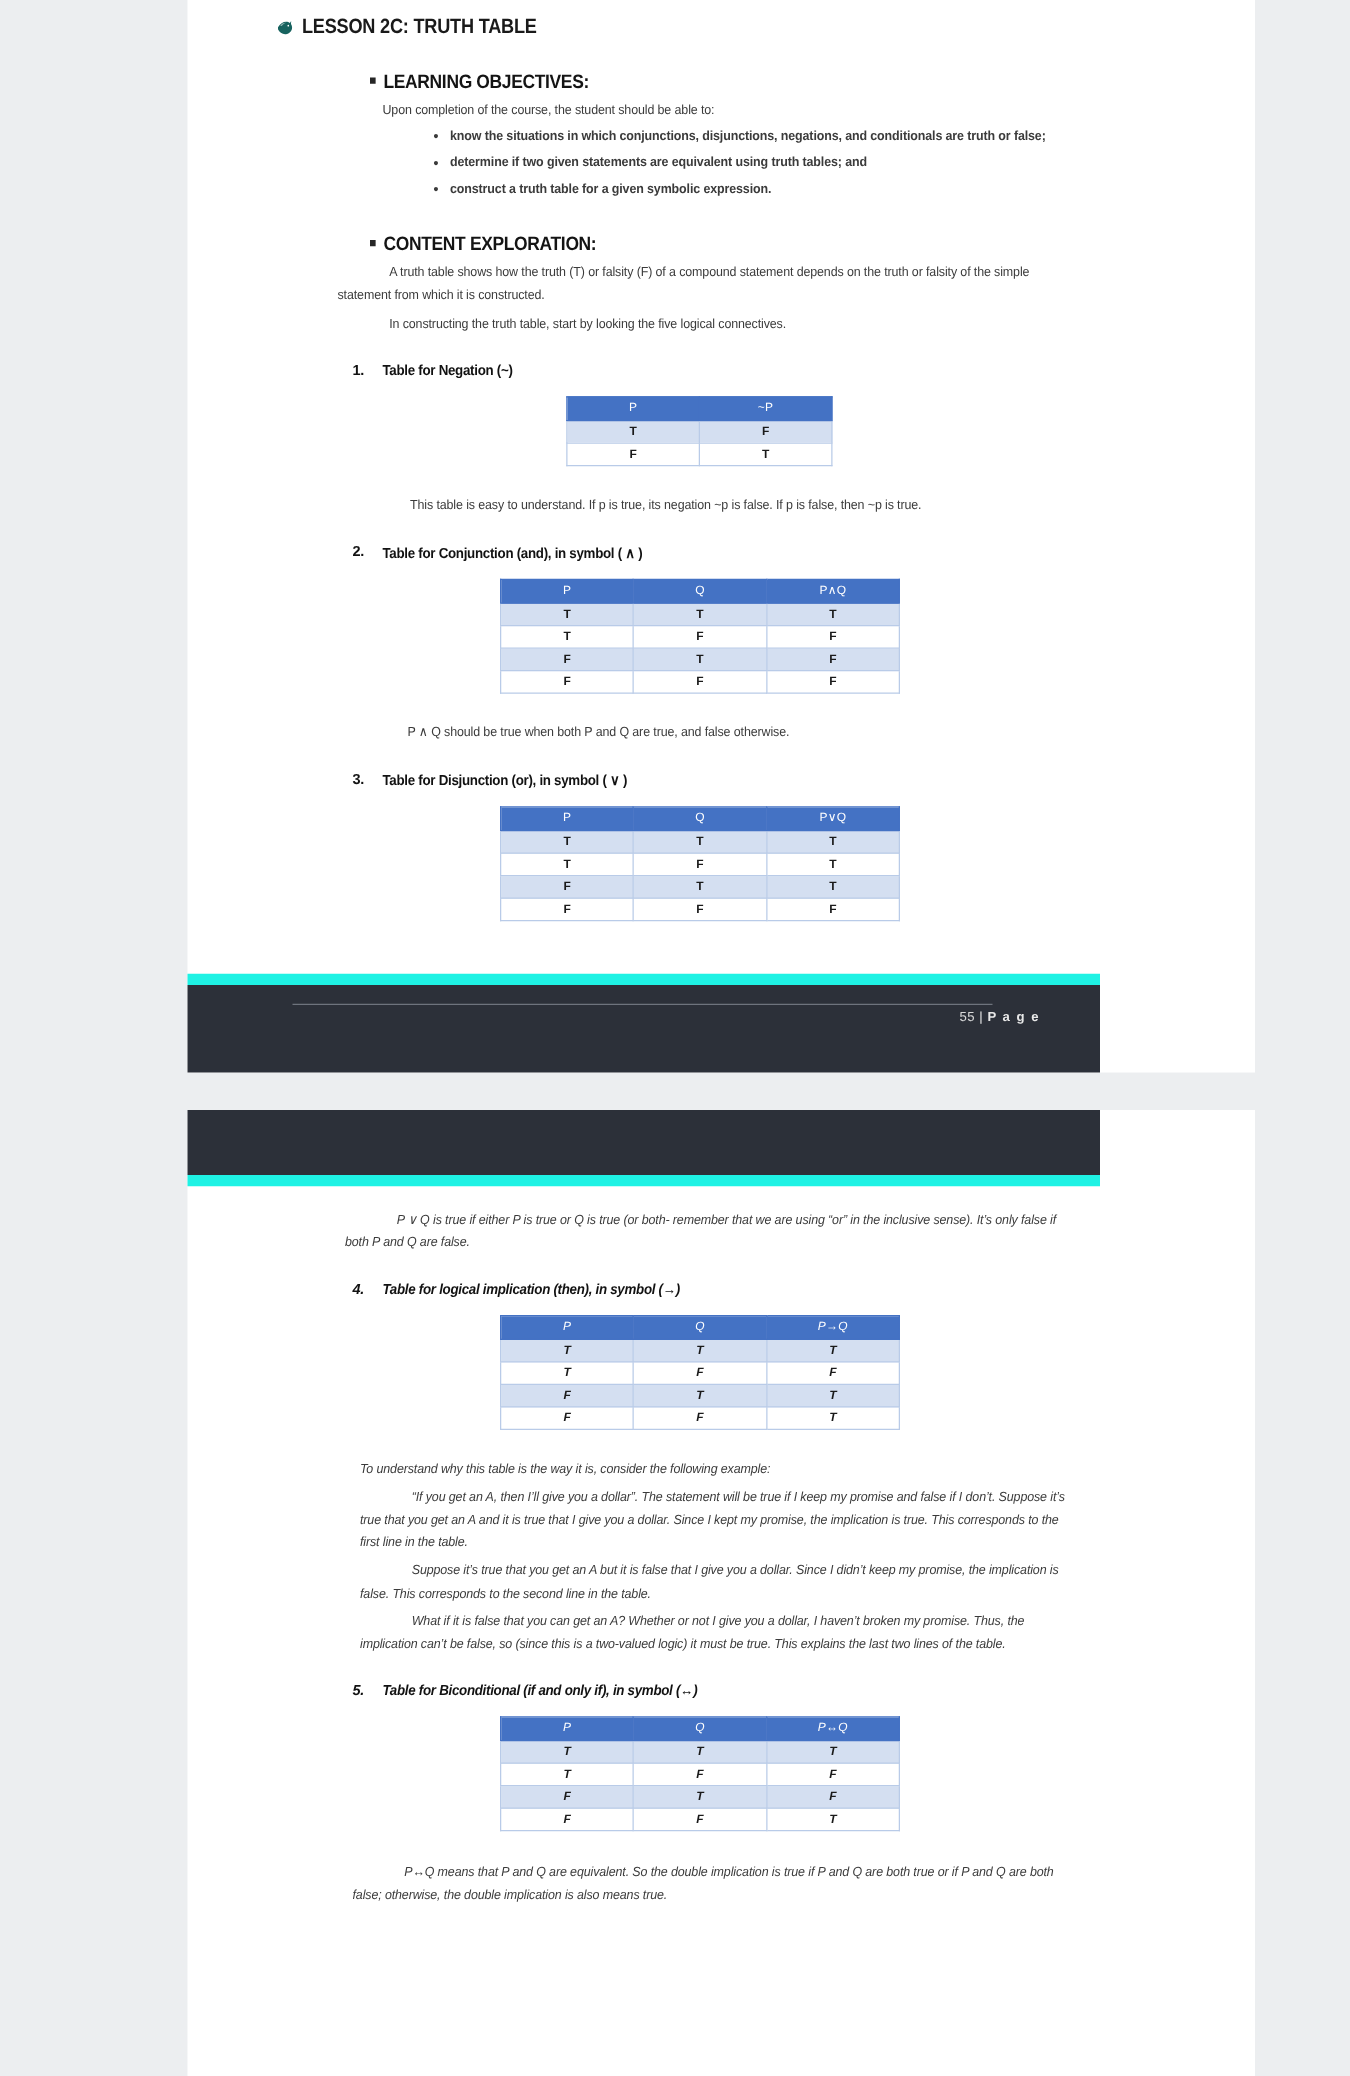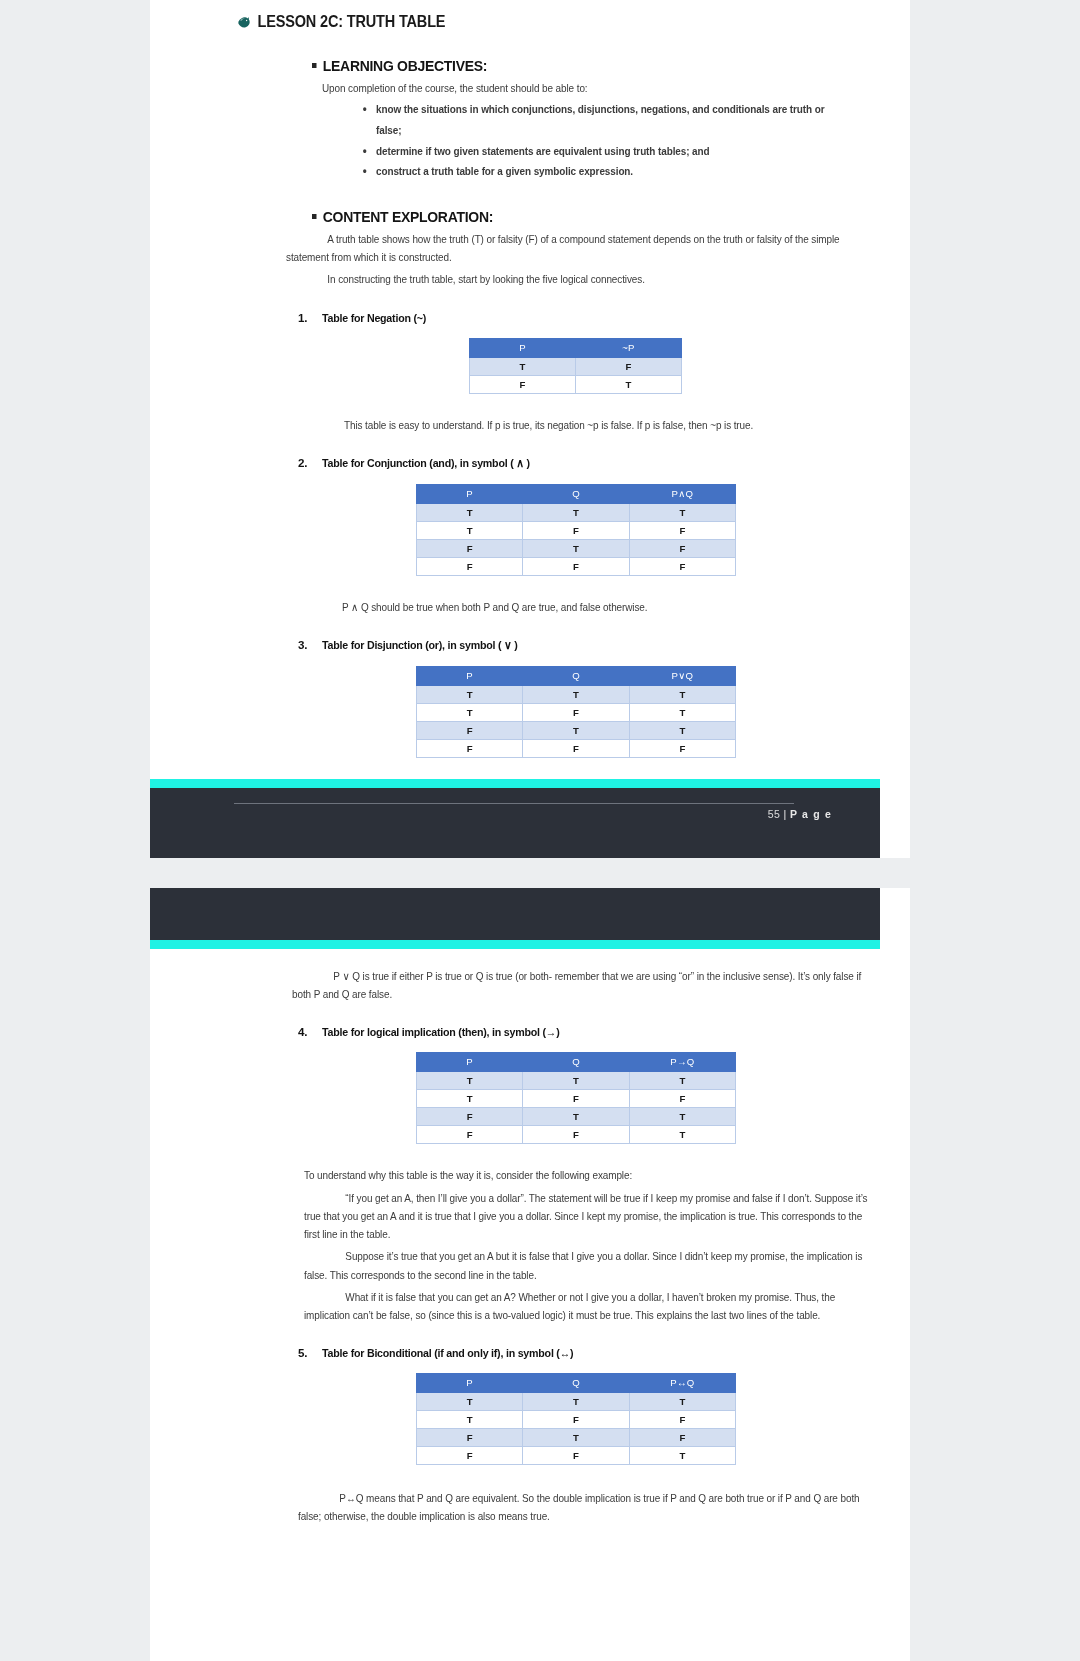--- a/index.html
+++ b/index.html
@@ -14,23 +14,22 @@
   .doc-scroll {
     position: relative;
     width: 1080px;
     height: 1661px;
   }
 
   
   .page {
     position: absolute;
     left: 150px;
-    width: 760px;
+    width: 854px;
     background: #ffffff;
-    padding-left: 16px;
   }
   #page-1 { top: 0; height: 858px; }
   #page-2 { top: 888px; height: 773px; }
 
   .page-body {
     padding: 0 28px;
   }
 
   
   .doc-title {
@@ -176,21 +175,21 @@
   }
   .footer-page .pg { font-weight: bold; letter-spacing: 1.2px; }
   .footer-page .num { opacity: .92; }
 
   #page-2 .header-wrap {
     position: absolute;
     left: 0; top: 0; width: 730px;
   }
   #page-2 .dark-band { height: 52px; }
 
-  #page-2 .page-content { padding-top: 75px; }
+  #page-2 .page-content { padding-top: 75px; font-style: italic; }
   #page-1 .page-content { padding-bottom: 0; }
 </style>
 </head>
 <body>
 
 <div class="doc-scroll">
 
   <section class="page" id="page-1">
     <div class="page-content">
 

